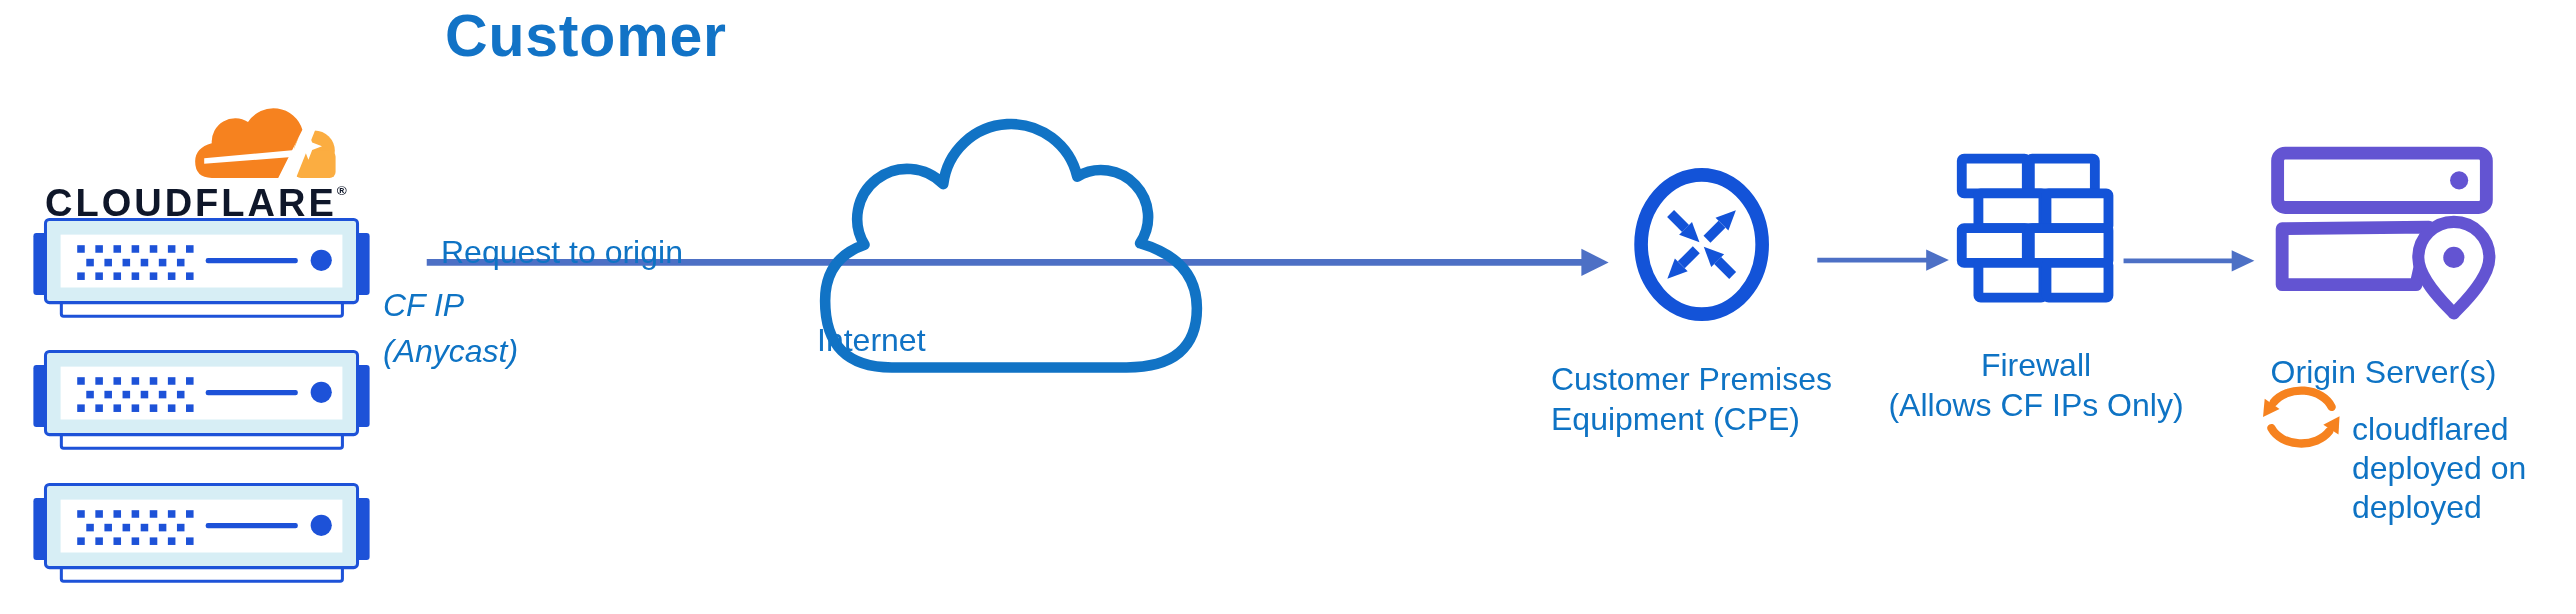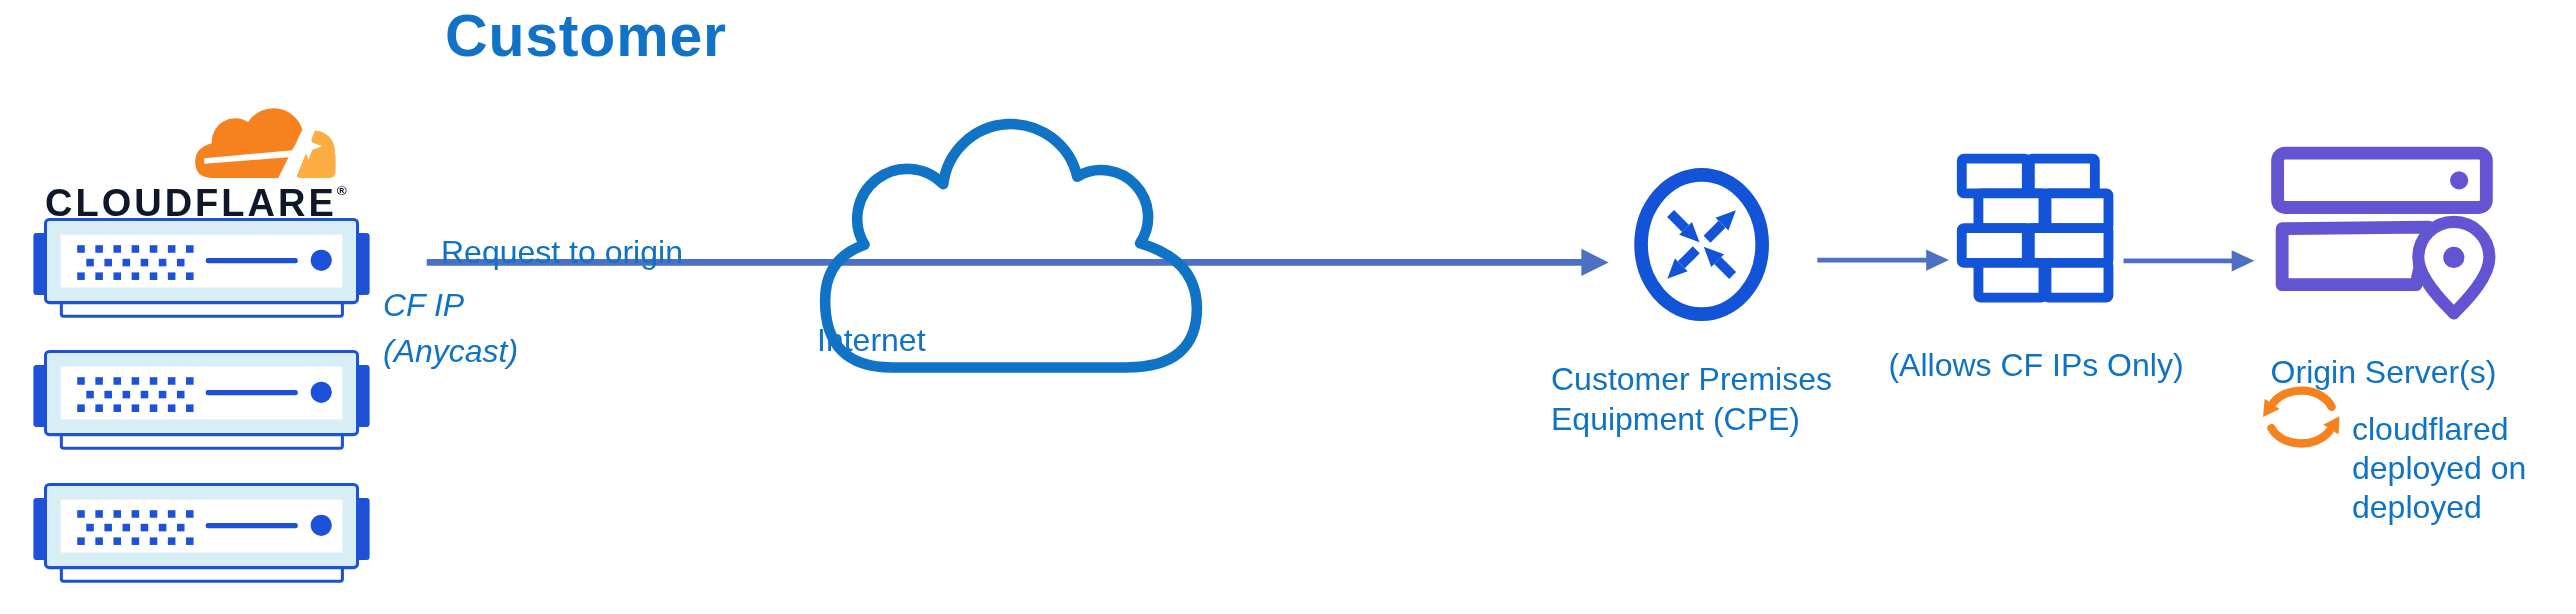--- a/index.html
+++ b/index.html
@@ -149,17 +149,18 @@
     <polygon points="0,-12 21,0 0,12" transform="translate(24,30) rotate(125)"></polygon>
     <polygon points="0,-12 21,0 0,12" transform="translate(102,64) rotate(-57)"></polygon>
   </g>
 </svg>
 
 <div class="abs lbl lbl-request">Request to origin</div>
 <div class="abs lbl lbl-cfip">CF IP (Anycast)</div>
 <div class="abs lbl lbl-internet">Internet</div>
 <div class="abs lbl lbl-cpe">Customer Premises Equipment (CPE)</div>
 <div class="abs lbl lbl-firewall">
+  <div>Firewall</div>
   <div>(Allows CF IPs Only)</div>
 </div>
 <div class="abs lbl lbl-origin">Origin Server(s)</div>
 <div class="abs lbl lbl-note">cloudflared deployed on deployed</div>
 
 
 </body></html>

